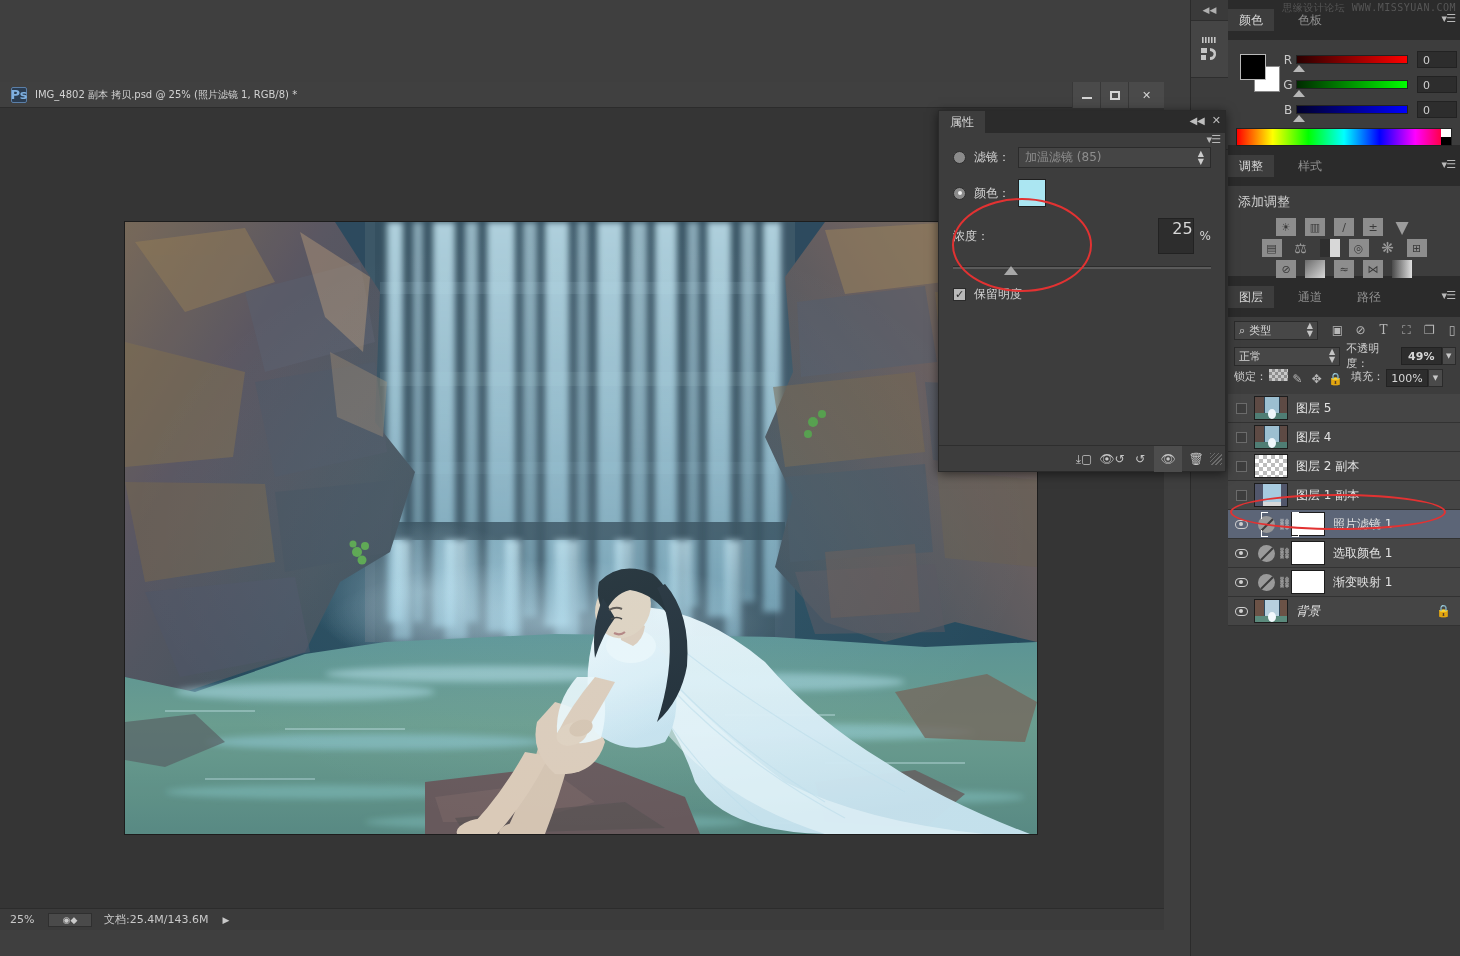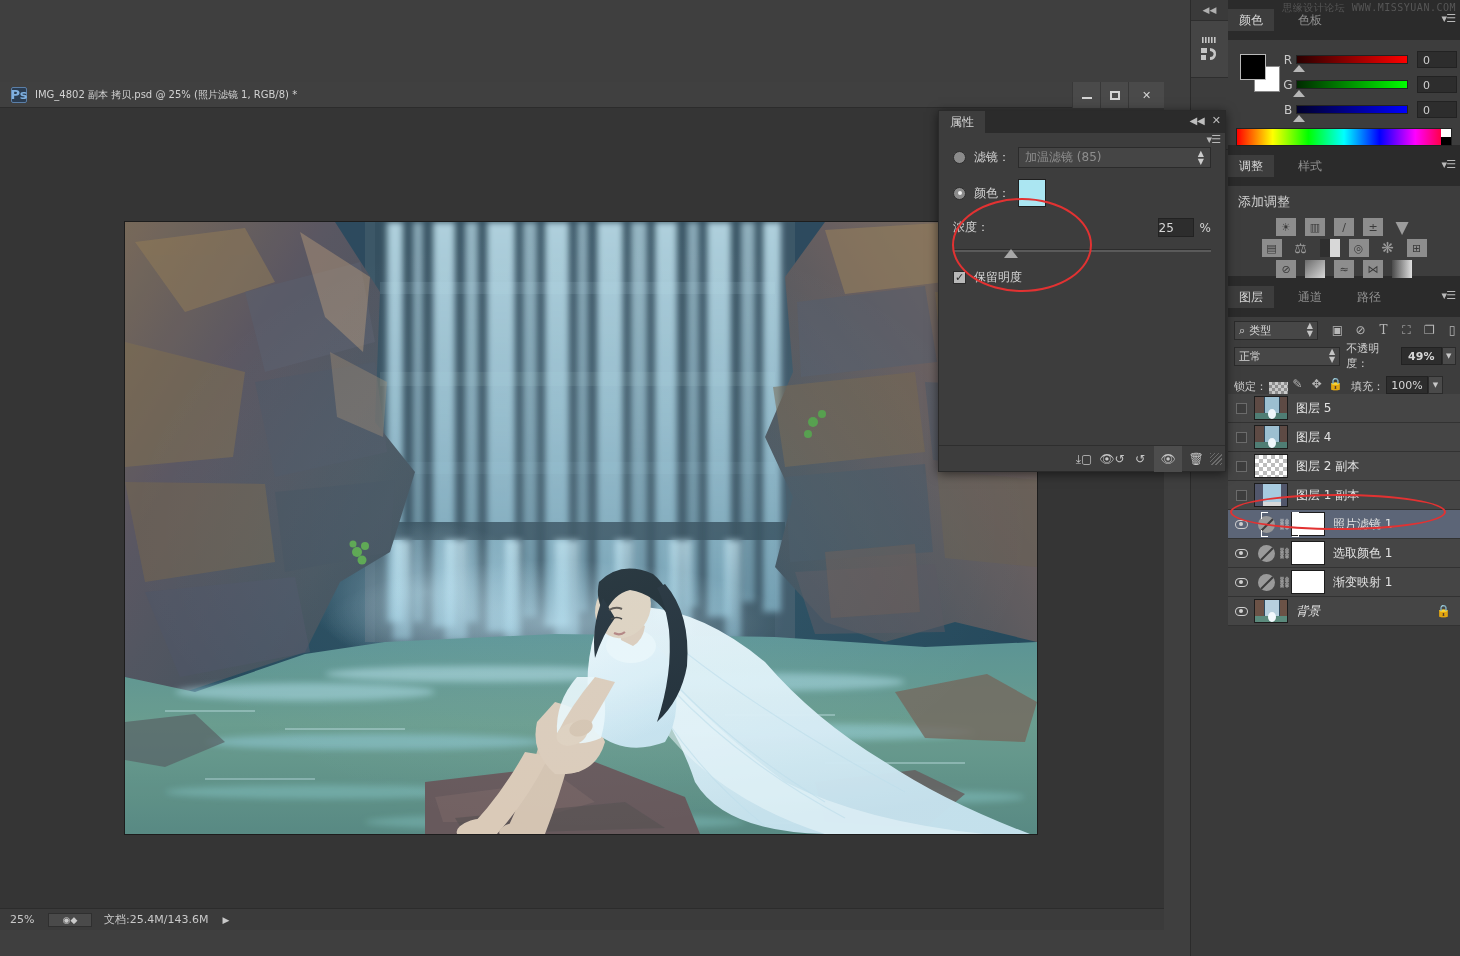--- a/index.html
+++ b/index.html
@@ -95,21 +95,21 @@
 
   
   #layers-panel { background:#3d3d3d; }
   #filter-row { height:26px; display:flex; align-items:center; padding-left:6px; gap:0; }
   .combo { height:19px; background:#474747; border:1px solid #2b2b2b; display:flex;
            align-items:center; padding:0 4px; color:#d7d7d7; font-size:11px; }
   .spin { margin-left:auto; font-size:8px; line-height:8px; color:#c4c4c4; }
   .ficon { width:23px; height:20px; display:flex; align-items:center; justify-content:center;
            color:#b7b7b7; font-size:12px; }
   #mode-row { height:26px; display:flex; align-items:center; padding:0 4px 0 6px; }
-  #lock-row { height:25px; display:flex; align-items:flex-end; padding:0 4px 0 6px; }
+  #lock-row { height:25px; display:flex; align-items:flex-start; padding:0 4px 0 6px; }
   .field { height:18px; background:#2d2d2d; border:1px solid #222; color:#d7d7d7;
            font-size:11px; line-height:18px; text-align:center; }
   .pulldown { width:15px; height:18px; background:#4a4a4a; border:1px solid #2b2b2b;
               display:flex; align-items:center; justify-content:center; font-size:7px; color:#c8c8c8;}
 
   
   .layer { display:flex; align-items:center; height:29px; border-bottom:1px solid #323232;
            background:#454545; position:relative; }
   .layer.selected { background:#5c6577; }
   .eye { width:26px; height:29px; display:flex; align-items:center; justify-content:center; }
@@ -155,22 +155,22 @@
   .radio { width:13px; height:13px; border-radius:50%; background:#8b8b8b;
            border:1px solid #2e2e2e; margin-right:8px; position:relative; }
   .radio.on:after { content:''; position:absolute; left:3.5px; top:3.5px; width:4px; height:4px;
                     border-radius:50%; background:#f0f0f0; }
   .plabel { font-size:12px; color:#d3d3d3; min-width:44px; }
   .pselect { flex:1; height:21px; background:#454545; border:1px solid #2b2b2b; color:#8e8e8e;
              font-size:12px; display:flex; align-items:center; padding:4px 6px; }
   .pselect .sp { margin-left:auto; font-size:8px; line-height:8px; color:#cdcdcd; }
   .colorsw { width:28px; height:28px; background:#abe6f2; border:1px solid #1f1f1f; }
   .dens-row { display:flex; align-items:center; }
-  .dens-row .v { width:36px; height:19px; background:#2d2d2d; border:1px solid #222;
-                 color:#d7d7d7; font-size:12px; line-height:19px; text-align:left; }
+  .dens-row .v { width:36px; height:36px; background:#2d2d2d; border:1px solid #222;
+                 color:#d7d7d7; font-size:16px; line-height:19px; text-align:right; }
   .track { height:3px; background:#5a5a5a; border-top:1px solid #2c2c2c; margin-top:12px; position:relative;}
   .track .tri { position:absolute; top:-1px; width:0; height:0; border-left:7px solid transparent;
                 border-right:7px solid transparent; border-bottom:9px solid #a8a8a8; }
   .chk { width:13px; height:13px; background:#b9b9b9; border:1px solid #2b2b2b; margin-right:8px;
          display:flex; align-items:center; justify-content:center; color:#2b2b2b; font-size:11px; }
   #props .pfoot { position:absolute; left:0; bottom:0; width:286px; height:26px; background:#3d3d3d;
                   border-top:1px solid #2e2e2e; display:flex; align-items:center; justify-content:flex-end;}
   .fbtn { width:28px; height:26px; display:flex; align-items:center; justify-content:center;
           color:#c6c6c6; font-size:12px; }
   .fbtn.on { background:#4d4d4d; }

